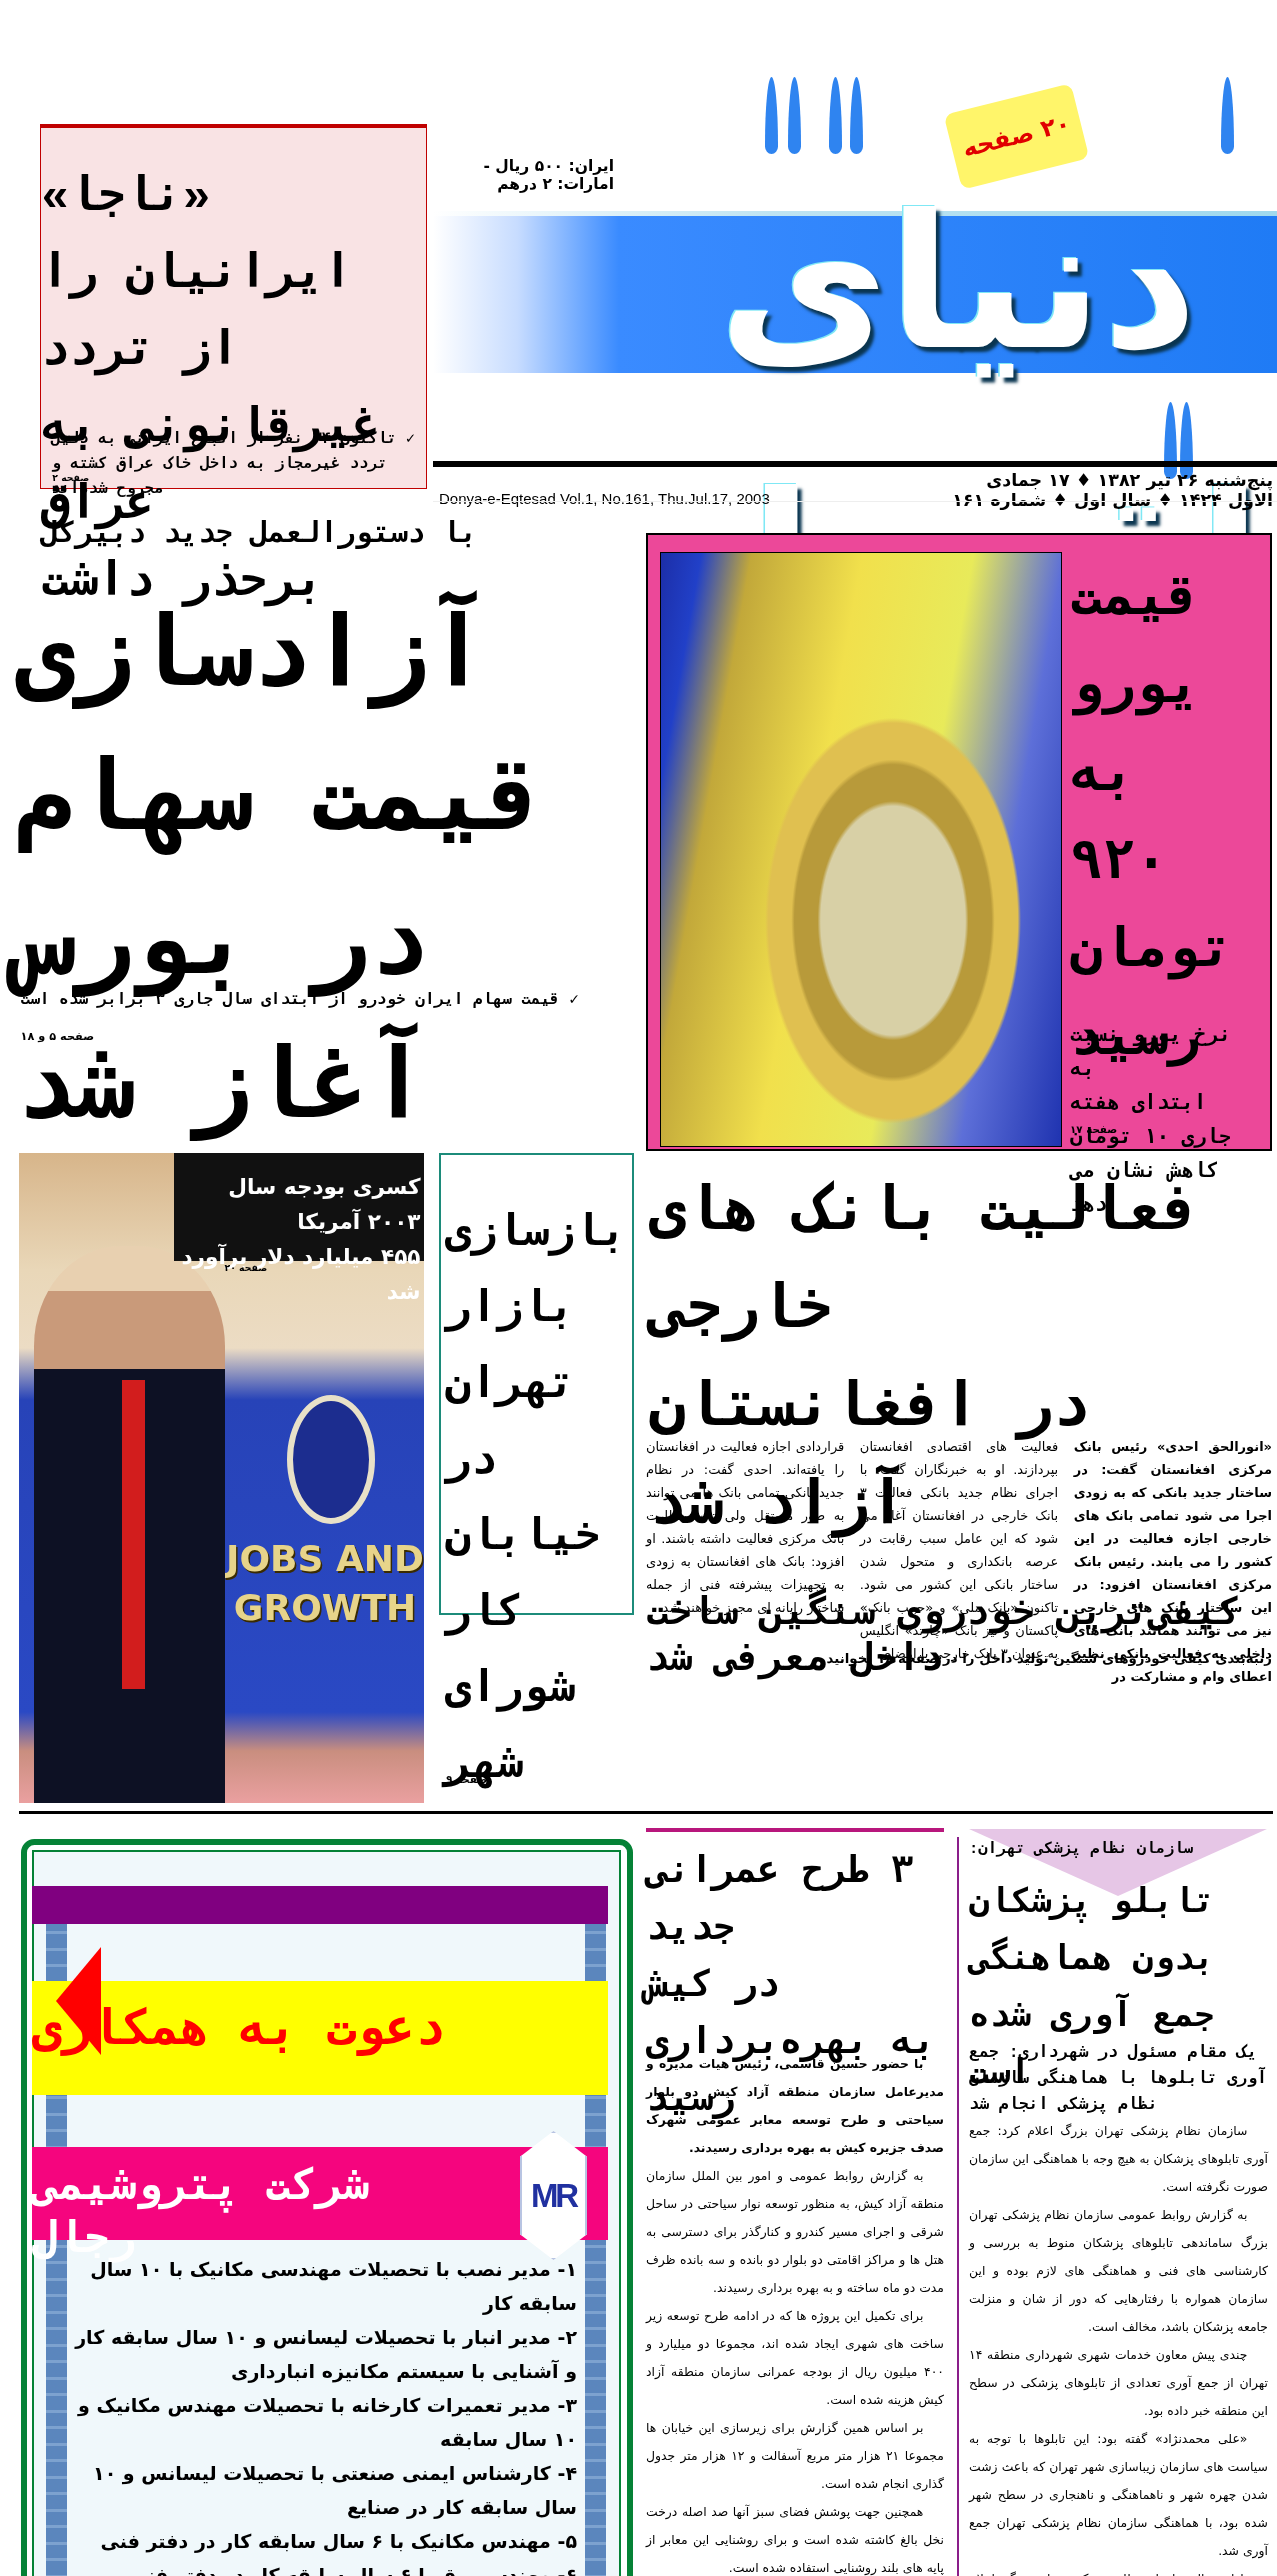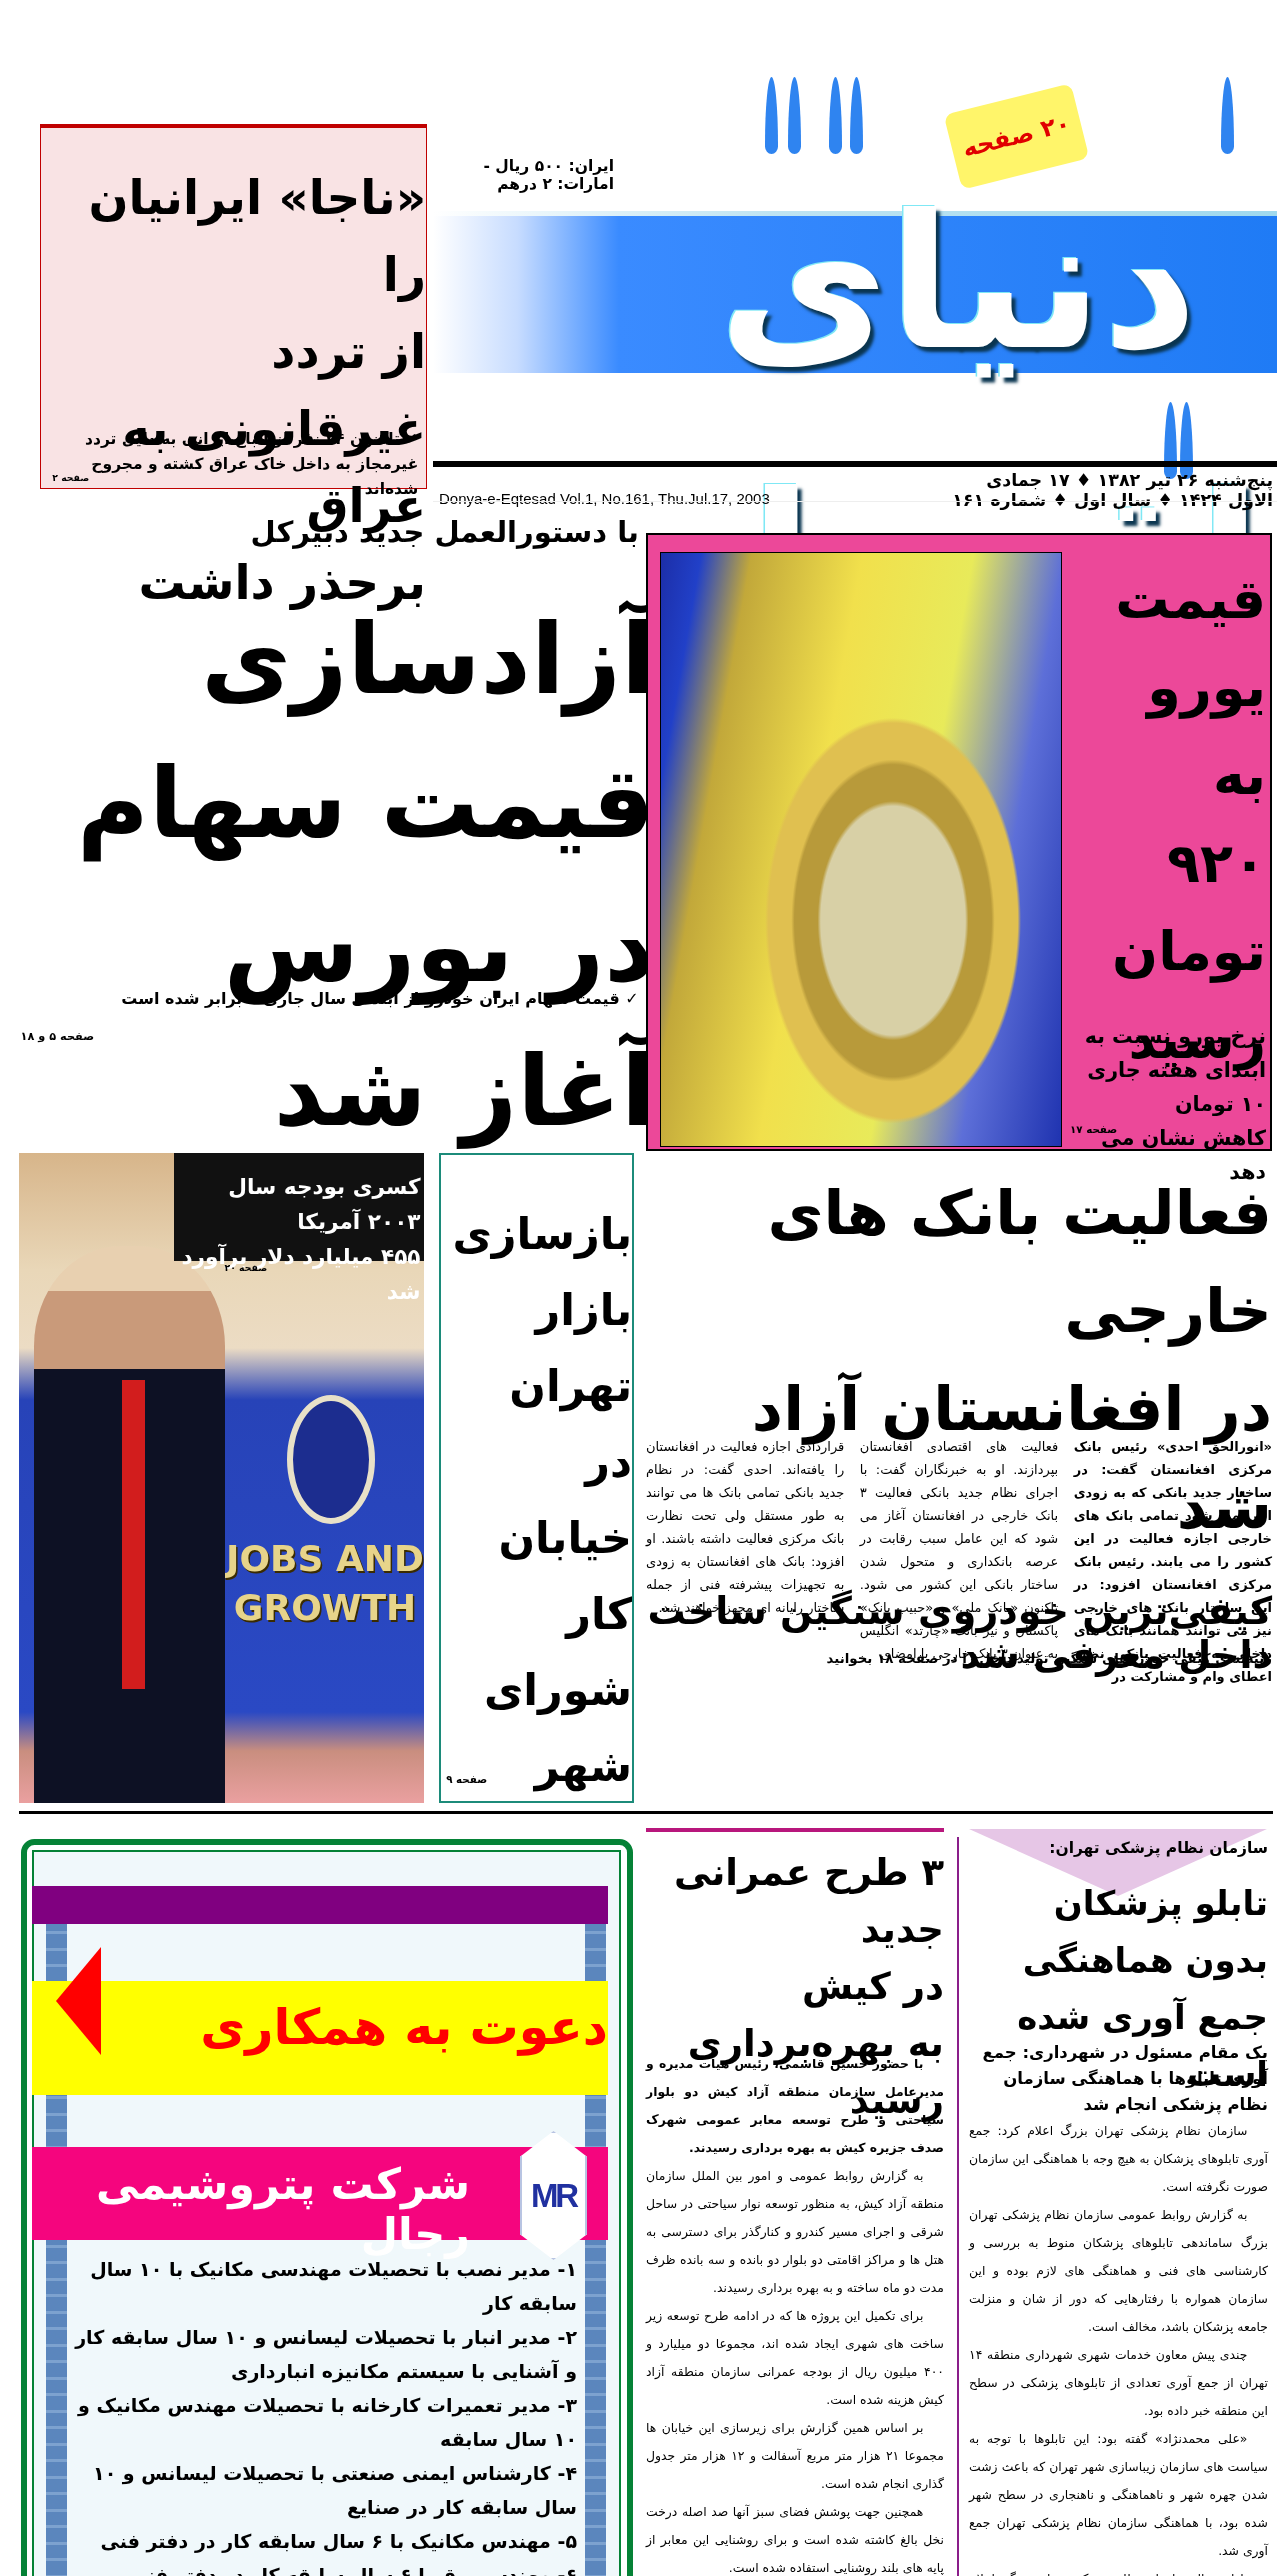--- a/index.html
+++ b/index.html
@@ -1,19 +1,19 @@
 <!DOCTYPE html>
 <html style="font-size:8.2px"><head>
 <meta charset="utf-8">
 <style>
   * { box-sizing: border-box; margin: 0; padding: 0; }
   html, body { width: 1278px; height: 3615px; background: #ffffff; overflow: hidden; }
   body { position: relative; font-family: "DejaVu Sans", sans-serif; color: #000; }
   .abs { position: absolute; }
-  .rtl { direction: rtl; text-align: right; }
+  .rtl { direction: rtl; text-align: left; font-family: Liberation Mono, monospace; }
 
   
   .teaser-box { left: 40px; top: 124px; width: 387px; height: 365px; background: #f9e3e4; border: 1.5px solid #c00000; border-top-width: 4.1px; }
   .teaser-title { left: 0; top: 31px; width: 100%; font-size: 47px; line-height: 77px; font-weight: bold; }
   .teaser-sub { left: 10.3px; top: 299px; width: 367px; font-size: 15.5px; line-height: 25px; font-weight: bold; }
   .teaser-page { left: 11.3px; top: 344px; font-size: 9.3px; font-weight: bold; }
 
   
   .mast-band { left: 433px; top: 216px; width: 845px; height: 157px; background: linear-gradient(90deg, #ffffff 0%, #c7dcff 10%, #3a8bff 22%, #1f7bf5 100%); }
   .mast-band-top { left: 433px; top: 211px; width: 845px; height: 6.2px; background: linear-gradient(90deg, #fff 0%, #bfe4f2 40%, #9fd9ee 100%); }
@@ -44,21 +44,21 @@
   .bush-photo { left: 18.5px; top: 1153px; width: 405px; height: 650px; background: linear-gradient(180deg, #d7b58a 0%, #e9d7b8 18%, #ecdcc4 30%, #2743b8 38%, #2a49c4 86%, #c98e7f 92%, #eaa0a0 100%); overflow: hidden; }
   .bush-caption-bg { left: 155px; top: 0; width: 250px; height: 108px; background: #111; }
   .bush-caption { left: 160px; top: 15.5px; width: 242px; font-size: 21.6px; line-height: 35px; font-weight: bold; color: #fff; direction: rtl; text-align: right; }
   .bush-page { left: 206px; top: 109px; font-size: 9.3px; font-weight: bold; }
   .bush-figure { left: 15.5px; top: 93px; width: 191px; height: 557px; background: linear-gradient(180deg, #e8d0b0 0 8%, #c99a7a 8% 22%, #0d1124 22% 100%); border-radius: 45% 45% 0 0 / 18% 18% 0 0; }
   .bush-tie { left: 103px; top: 227px; width: 23px; height: 309px; background: #d21d1d; }
   .bush-seal { left: 268px; top: 242px; width: 88px; height: 129px; border: 6.2px solid #e8e1c8; border-radius: 50%; background: #1c2d8f; }
   .bush-slogan { left: 206px; top: 381px; width: 201px; font-family: "DejaVu Sans", sans-serif; font-weight: bold; font-size: 36px; line-height: 49px; color: #e7d48a; text-align: center; text-shadow: 1.5px 1.5px 0 #3a2b00; }
 
   
-  .bazaar-box { left: 439px; top: 1153px; width: 195px; height: 650px; border: 2.1px solid #1c8b7a; }
+  .bazaar-box { left: 439px; top: 1153px; width: 195px; height: 462px; border: 2.1px solid #1c8b7a; }
   .bazaar-title { left: 4.1px; top: 41px; width: 187px; font-size: 43px; line-height: 76px; font-weight: bold; }
   .bazaar-page { left: 5.2px; top: 618px; font-size: 10.3px; font-weight: bold; }
 
   
   .afg-title { left: 649px; top: 1164px; width: 623px; font-size: 61px; line-height: 98px; font-weight: bold; }
   .afg-cols { left: 646px; top: 1435px; width: 626px; height: 144px; display: flex; flex-direction: row-reverse; gap: 15.5px; }
   .afg-col { flex: 1; font-size: 13px; line-height: 23px; direction: rtl; text-align: justify; }
   .afg-col.lead { font-weight: bold; }
   .heavy-title { left: 646px; top: 1589px; width: 626px; font-size: 38px; font-weight: bold; }
   .heavy-sub { left: 646px; top: 1651px; width: 626px; font-size: 13.4px; font-weight: bold; direction: rtl; text-align: right; }

